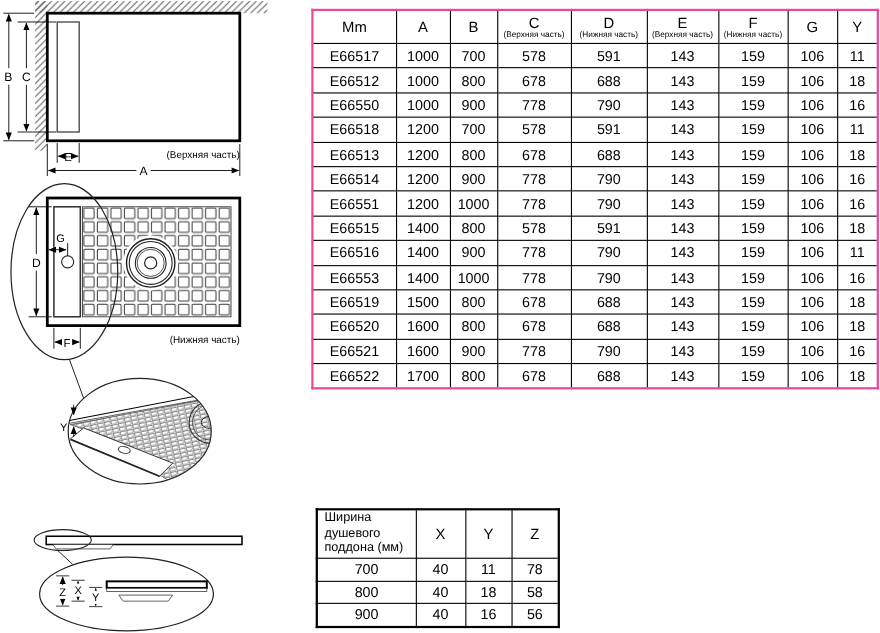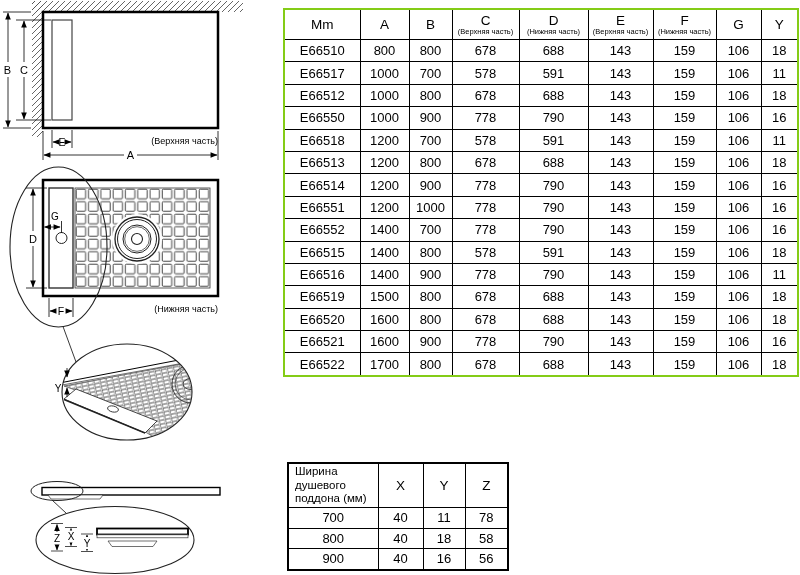--- a/index.html
+++ b/index.html
@@ -1,21 +1,21 @@
 <!DOCTYPE html>
 <html><head>
 <meta charset="utf-8">
 <style>
   html,body{margin:0;padding:0;background:#fff;}
   .page{position:relative;width:800px;height:575px;background:#fff;overflow:hidden;
         font-family:"Liberation Sans",sans-serif;color:#000;}
   svg text{font-family:"Liberation Sans",sans-serif;fill:#000;}
   
   .main-table{position:absolute;left:283px;top:8px;border-collapse:collapse;
-              table-layout:fixed;border:2px solid #84cc16;}
+              table-layout:fixed;border:2px solid #ec4899;}
   .main-table th,.main-table td{border:1px solid #000;text-align:center;padding:0;line-height:1;}
   .main-table th{height:29px;font-weight:normal;vertical-align:middle;}
   .main-table td{height:21.4px;font-size:13px;}
   .col-letter{font-size:13.5px;}
   .col-sub{font-size:7.5px;margin-top:1px;white-space:nowrap;}
   
   .width-table{position:absolute;left:287px;top:462px;border-collapse:collapse;
                table-layout:fixed;border:2px solid #000;}
   .width-table th,.width-table td{border:1px solid #000;padding:0;line-height:1;}
   .width-table th{height:43px;font-weight:normal;font-size:13.5px;text-align:center;vertical-align:middle;}
@@ -234,31 +234,20 @@
           <th>
             <div class="col-letter">G</div>
           </th>
           <th>
             <div class="col-letter">Y</div>
           </th>
         </tr>
       </thead>
     <tbody id="main-body">
         <tr>
-          <td>E66510</td>
-          <td>800</td>
-          <td>800</td>
-          <td>678</td>
-          <td>688</td>
-          <td>143</td>
-          <td>159</td>
-          <td>106</td>
-          <td>18</td>
-        </tr>
-        <tr>
           <td>E66517</td>
           <td>1000</td>
           <td>700</td>
           <td>578</td>
           <td>591</td>
           <td>143</td>
           <td>159</td>
           <td>106</td>
           <td>11</td>
         </tr>
@@ -322,51 +311,51 @@
           <td>1200</td>
           <td>1000</td>
           <td>778</td>
           <td>790</td>
           <td>143</td>
           <td>159</td>
           <td>106</td>
           <td>16</td>
         </tr>
         <tr>
-          <td>E66552</td>
-          <td>1400</td>
-          <td>700</td>
-          <td>778</td>
-          <td>790</td>
-          <td>143</td>
-          <td>159</td>
-          <td>106</td>
-          <td>16</td>
-        </tr>
-        <tr>
           <td>E66515</td>
           <td>1400</td>
           <td>800</td>
           <td>578</td>
           <td>591</td>
           <td>143</td>
           <td>159</td>
           <td>106</td>
           <td>18</td>
         </tr>
         <tr>
           <td>E66516</td>
           <td>1400</td>
           <td>900</td>
           <td>778</td>
           <td>790</td>
           <td>143</td>
           <td>159</td>
           <td>106</td>
           <td>11</td>
+        </tr>
+        <tr>
+          <td>E66553</td>
+          <td>1400</td>
+          <td>1000</td>
+          <td>778</td>
+          <td>790</td>
+          <td>143</td>
+          <td>159</td>
+          <td>106</td>
+          <td>16</td>
         </tr>
         <tr>
           <td>E66519</td>
           <td>1500</td>
           <td>800</td>
           <td>678</td>
           <td>688</td>
           <td>143</td>
           <td>159</td>
           <td>106</td>

